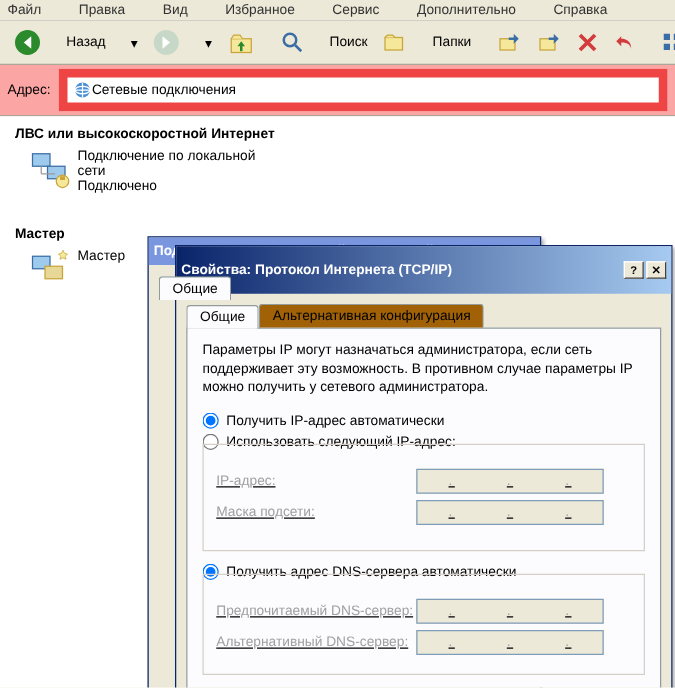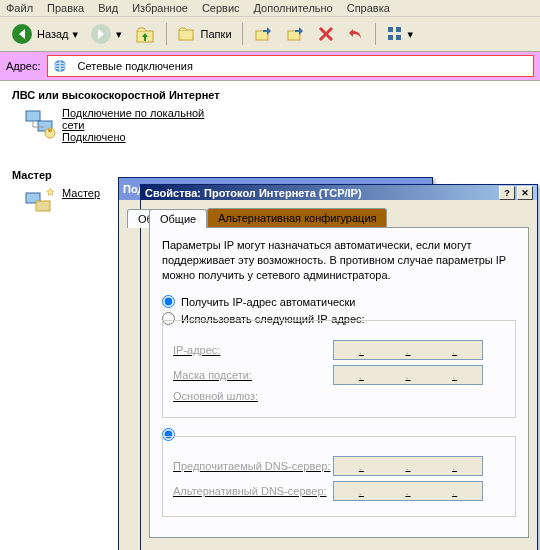--- a/index.html
+++ b/index.html
@@ -1,43 +1,43 @@
 <!DOCTYPE html>
 <html><head>
 <meta charset="utf-8">
 <style>
 * { box-sizing: border-box; margin: 0; padding: 0; font-family: Tahoma, sans-serif; font-size: 11px; }
 body { background: #ece9d8; width: 540px; height: 550px; overflow: hidden; position: relative; }
 
 
-.menubar { background: #ece9d8; padding: 2px 6px; display: flex; gap: 14px; border-bottom: 1px solid #d4d0c8; }
+.menubar { background: #ece9d8; padding: 2px 6px; display: flex; gap: 30px; border-bottom: 1px solid #d4d0c8; }
 .menubar span { color: #333; cursor: default; }
 
 
 .toolbar { background: #ece9d8; padding: 3px 6px; display: flex; align-items: center; gap: 2px; border-bottom: 1px solid #aca899; }
-.tb-btn { display: inline-flex; align-items: center; gap: 4px; padding: 3px 5px; cursor: pointer; border-radius: 3px; }
+.tb-btn { display: inline-flex; align-items: center; gap: 20px; padding: 3px 5px; cursor: pointer; border-radius: 3px; }
 .sep { width: 1px; height: 22px; background: #aca899; margin: 0 3px; }
 
 
-.addrbar { background: #f0abfc; padding: 3px 6px; display: flex; align-items: center; gap: 6px; border-bottom: 1px solid #aca899; }
-.addrinput { flex: 1; display: flex; align-items: center; gap: 10px; border: 1px solid #ef4444; background: #fff; padding: 2px 4px; }
+.addrbar { background: #fca5a5; padding: 3px 6px; display: flex; align-items: center; gap: 6px; border-bottom: 1px solid #aca899; }
+.addrinput { flex: 1; display: flex; align-items: center; gap: 0; border: 7px solid #ef4444; background: #fff; padding: 2px 4px; }
 
 
 .content { background: #fff; height: 470px; position: relative; }
 .section-title { font-weight: bold; padding: 8px 12px 4px; }
 
-.folder-item { display: flex; align-items: flex-start; gap: 6px; padding: 2px 12px; text-decoration: underline; }
+.folder-item { display: flex; align-items: flex-start; gap: 6px; padding: 2px 12px; }
 .folder-icon { width: 32px; height: 32px; flex-shrink: 0; }
 
 
 .dialog-back { position: absolute; left: 118px; top: 96px; width: 315px; height: 385px; background: #ece9d8; border: 1px solid #0a246a; box-shadow: 2px 2px 3px rgba(0,0,0,0.3); }
 .dialog-back .titlebar { background: #7a96df; height: 22px; display: flex; align-items: center; padding: 0 4px; color: #fff; font-weight: bold; }
 
 .dialog-front { position: absolute; left: 140px; top: 103px; width: 398px; height: 443px; background: #ece9d8; border: 1px solid #0a246a; box-shadow: 2px 2px 3px rgba(0,0,0,0.3); }
-.titlebar { background: linear-gradient(to right, #0a246a, #a6caf0); height: 15px; display: flex; align-items: center; padding: 0 4px; color: #fff; font-weight: bold; }
+.titlebar { background: linear-gradient(to right, #0a246a, #a6caf0); height: 38px; display: flex; align-items: center; padding: 0 4px; color: #fff; font-weight: bold; }
 .titlebar .title-close { margin-left: auto; display: flex; gap: 2px; }
 .titlebar .tbtn { width: 16px; height: 14px; background: #ece9d8; border: 1px solid #fff; border-right-color: #404040; border-bottom-color: #404040; font-size: 9px; text-align: center; line-height: 12px; color: #000; cursor: pointer; }
 
 .dialog-body { padding: 8px; }
 
 
 .tabs { display: flex; }
 .tab { padding: 3px 10px; background: #a16207; border: 1px solid #919b9c; border-bottom: none; border-radius: 3px 3px 0 0; position: relative; cursor: pointer; }
 .tab.active { background: #fcfcfe; z-index: 2; top: 1px; }
 .tab-panel { border: 1px solid #919b9c; background: #fcfcfe; padding: 10px 12px; }
@@ -87,20 +87,27 @@
     <span>▾</span>
   </div>
   <div class="tb-btn">
     <svg width="22" height="22">
         <rect x="3" y="8" width="16" height="11" fill="#f6e89a" stroke="#c8a43a"></rect>
         <path d="M3 8l2-3h5l2 3" fill="#f6e89a" stroke="#c8a43a"></path>
         <path d="M11 10l-3 4h2v4h2v-4h2z" fill="#2b8a2b"></path>
       </svg>
   </div>
   <span class="sep"></span>
+  <div class="tb-btn">
+    <svg width="20" height="20">
+        <circle cx="8" cy="8" r="5" fill="none" stroke="#3a6ea5" stroke-width="2"></circle>
+        <line x1="12" y1="12" x2="17" y2="17" stroke="#3a6ea5" stroke-width="2"></line>
+      </svg>
+    <span>Поиск</span>
+  </div>
   <div class="tb-btn">
     <svg width="20" height="20">
         <rect x="2" y="6" width="14" height="10" fill="#f6e89a" stroke="#c8a43a"></rect>
         <path d="M2 6l2-2h4l2 2" fill="#f6e89a" stroke="#c8a43a"></path>
       </svg>
     <span>Папки</span>
   </div>
   <span class="sep"></span>
   <div class="tb-btn">
     <svg width="20" height="20">
@@ -194,21 +201,21 @@
         <div class="tbtn">?</div>
         <div class="tbtn">✕</div>
       </div>
     </div>
     <div class="dialog-body">
       <div class="tabs">
         <div class="tab active">Общие</div>
         <div class="tab">Альтернативная конфигурация</div>
       </div>
       <div class="tab-panel">
-        <div class="desc">Параметры IP могут назначаться автоматически, если могут поддерживает эту возможность. В противном случае параметры IP можно получить у сетевого администратора.</div>
+        <div class="desc">Параметры IP могут назначаться администратора, если сеть поддерживает эту возможность. В противном случае параметры IP можно получить у сетевого администратора.</div>
 
         <div class="radio-row">
           <input type="radio" checked="" style="">
           <label>Получить IP-адрес автоматически</label>
         </div>
         <div class="radio-row">
           <input type="radio" style="">
           <label>Использовать следующий IP-адрес:</label>
         </div>
         <div class="group group-top">
@@ -222,26 +229,26 @@
           </div>
           <div class="field-row">
             <label>Маска подсети:</label>
             <div class="ip-input disabled">
                 <span>.</span>
                 <span>.</span>
                 <span>.</span>
               </div>
           </div>
           <div class="field-row">
-            <label>Основной шлюз:</label>
           </div>
         </div>
 
         <div class="radio-row">
           <input type="radio" checked="" style="">
+          <label>Получить адрес DNS-сервера автоматически</label>
         </div>
         <div class="group group-top">
           <div class="field-row">
             <label>Предпочитаемый DNS-сервер:</label>
             <div class="ip-input disabled">
                 <span>.</span>
                 <span>.</span>
                 <span>.</span>
               </div>
           </div>

